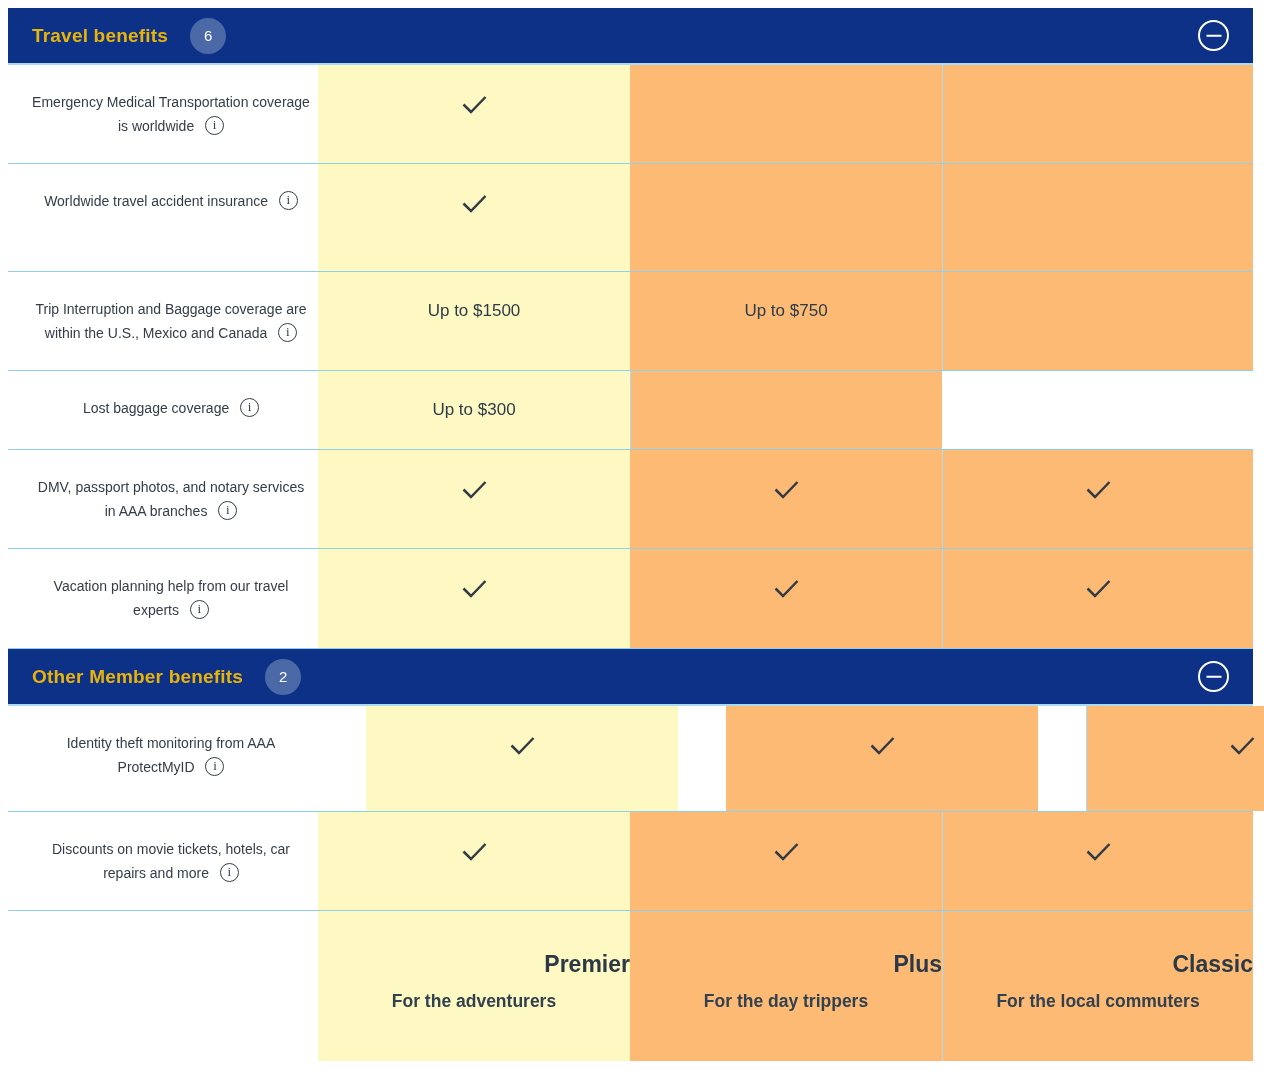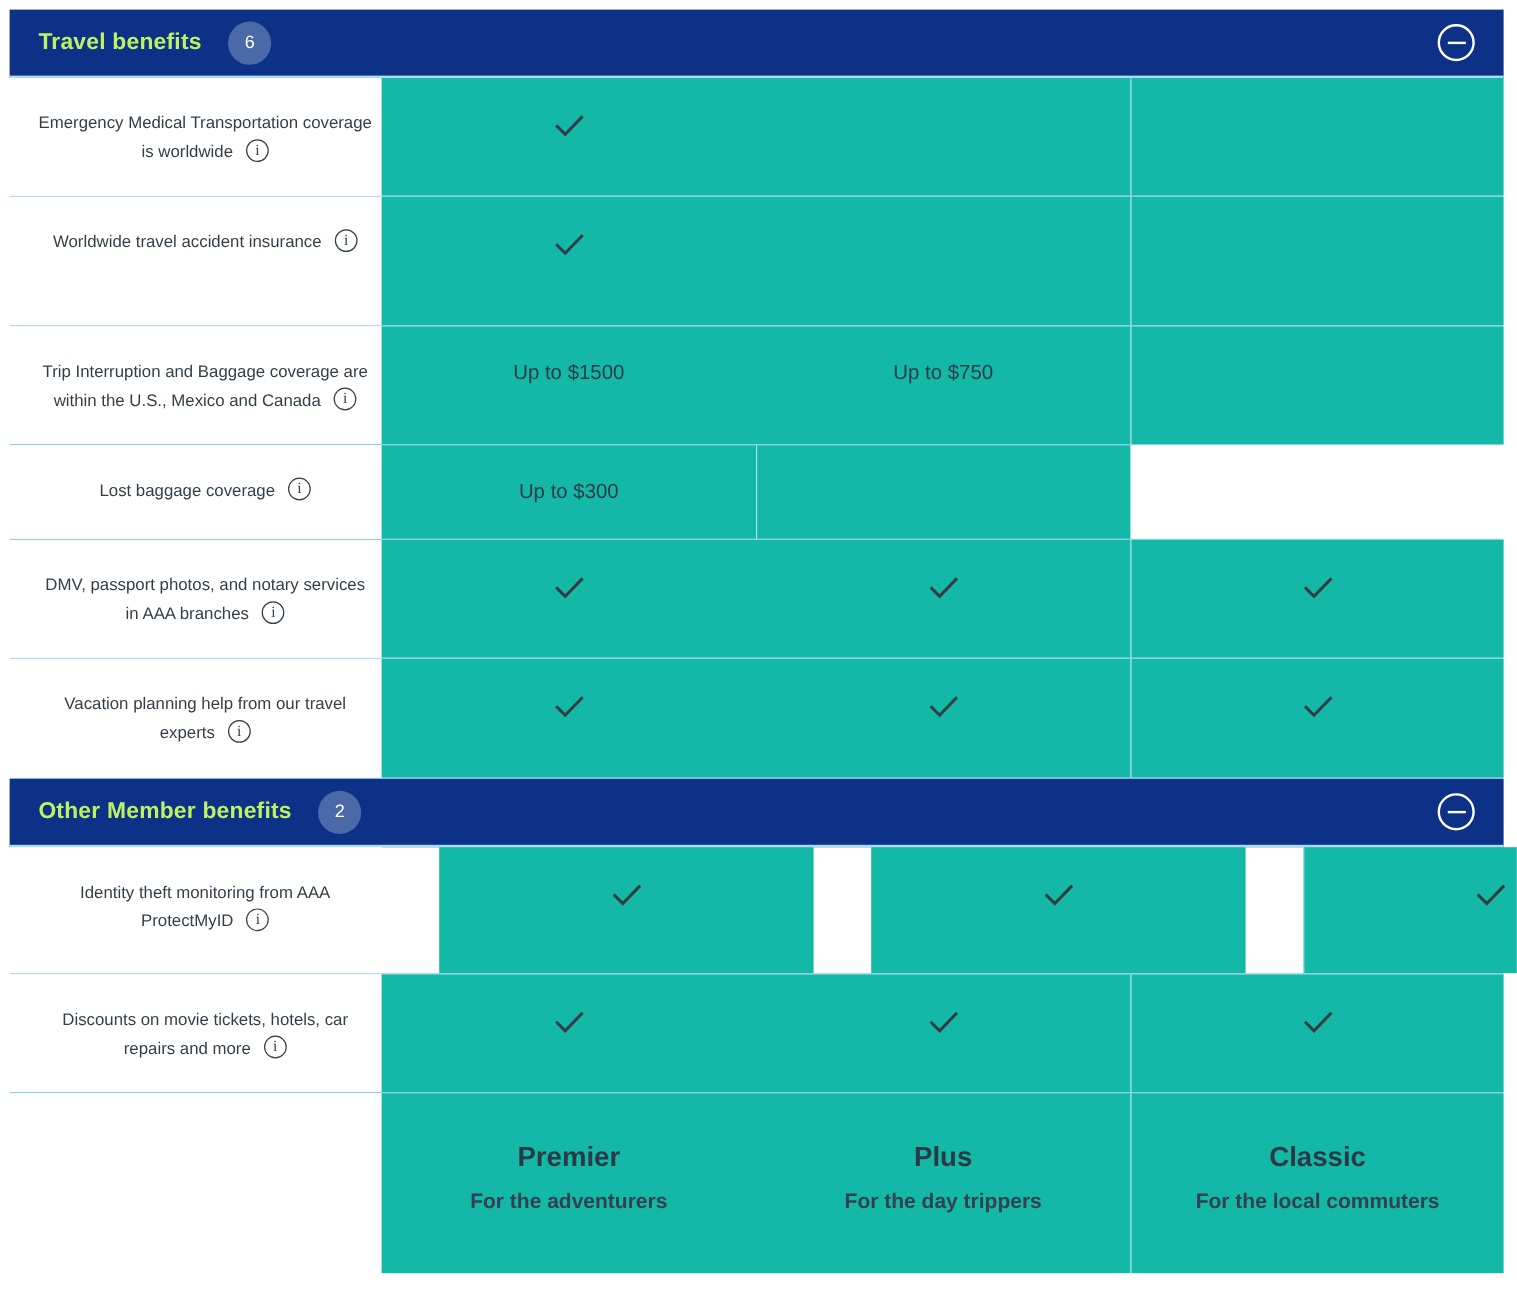--- a/index.html
+++ b/index.html
@@ -19,21 +19,21 @@
   .section-bar {
     height: 57px;
     background: #0c3187;
     display: flex;
     align-items: center;
     padding: 0 24px;
     box-sizing: border-box;
     border-bottom: 2px solid #a9dcf3;
   }
   .section-title {
-    color: #bef264;
+    color: #eab308;
     font-size: 19px;
     font-weight: 700;
     letter-spacing: 0.2px;
   }
   .count-badge {
     margin-left: 22px;
     width: 36px;
     height: 36px;
     border-radius: 50%;
     background: #4b69a7;
@@ -78,22 +78,22 @@
     line-height: 24px;
     color: #333e48;
     text-align: center;
   }
   .plan-cell {
     padding-top: 29px;
     text-align: center;
     font-size: 17px;
     color: #2d3b49;
   }
-  .premier-bg { background: #14b8a6; }
-  .light-bg   { background: #14b8a6; }
+  .premier-bg { background: #fef9c3; }
+  .light-bg   { background: #fdba74; }
   .classic-border { border-left: 1px solid #abdcf2; }
   #rows-travel .row:nth-child(2) { min-height: 107px; }
   #rows-travel .row:nth-child(4) { min-height: 78px; }
   #rows-travel .row:nth-child(6) { min-height: 99px; }
   #rows-other  .row:nth-child(1) { min-height: 105px; gap: 48px; }
   
   .info-icon {
     display: inline-block;
     width: 19px;
     height: 19px;
@@ -124,20 +124,21 @@
   }
   .footer-plan {
     box-sizing: border-box;
     padding-top: 40px;
     text-align: center;
   }
   .plan-name {
     font-size: 23px;
     font-weight: 700;
     color: #2b3947;
+    text-align: right;
   }
   .plan-tagline {
     margin-top: 13px;
     font-size: 17.5px;
     color: #32414f;
     font-weight: bold;
   }
 </style>
 </head>
 <body>

